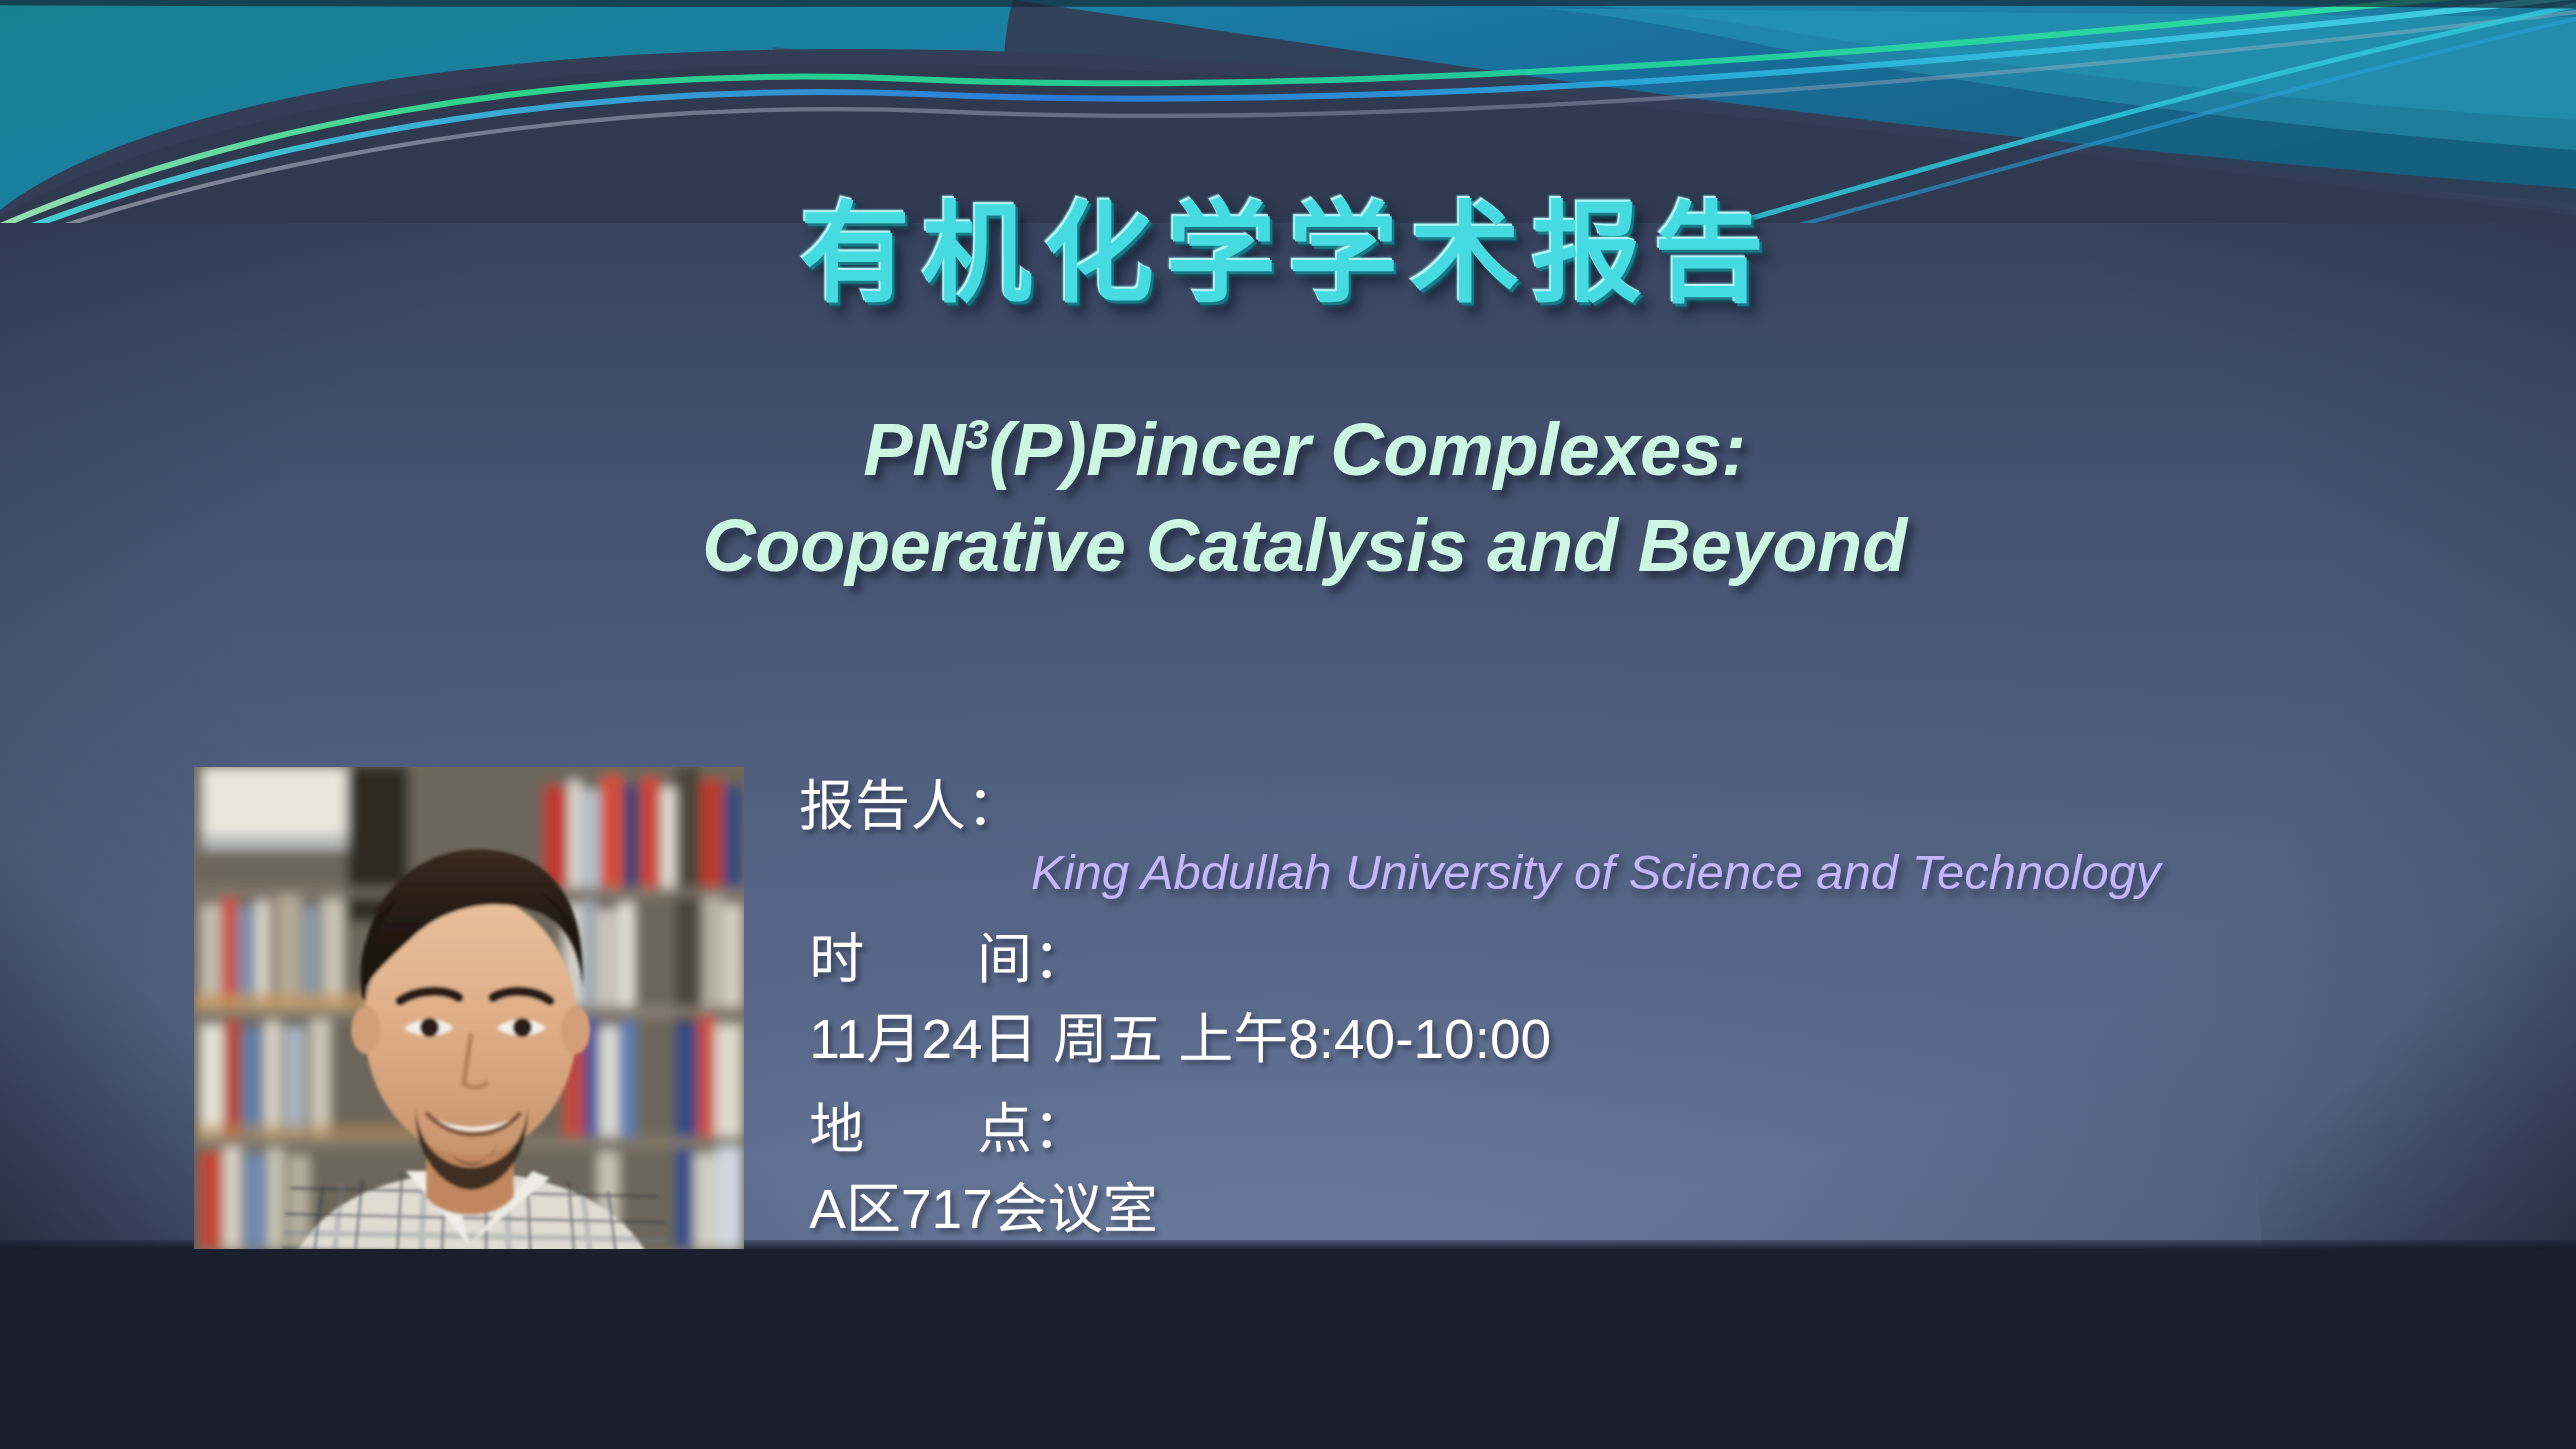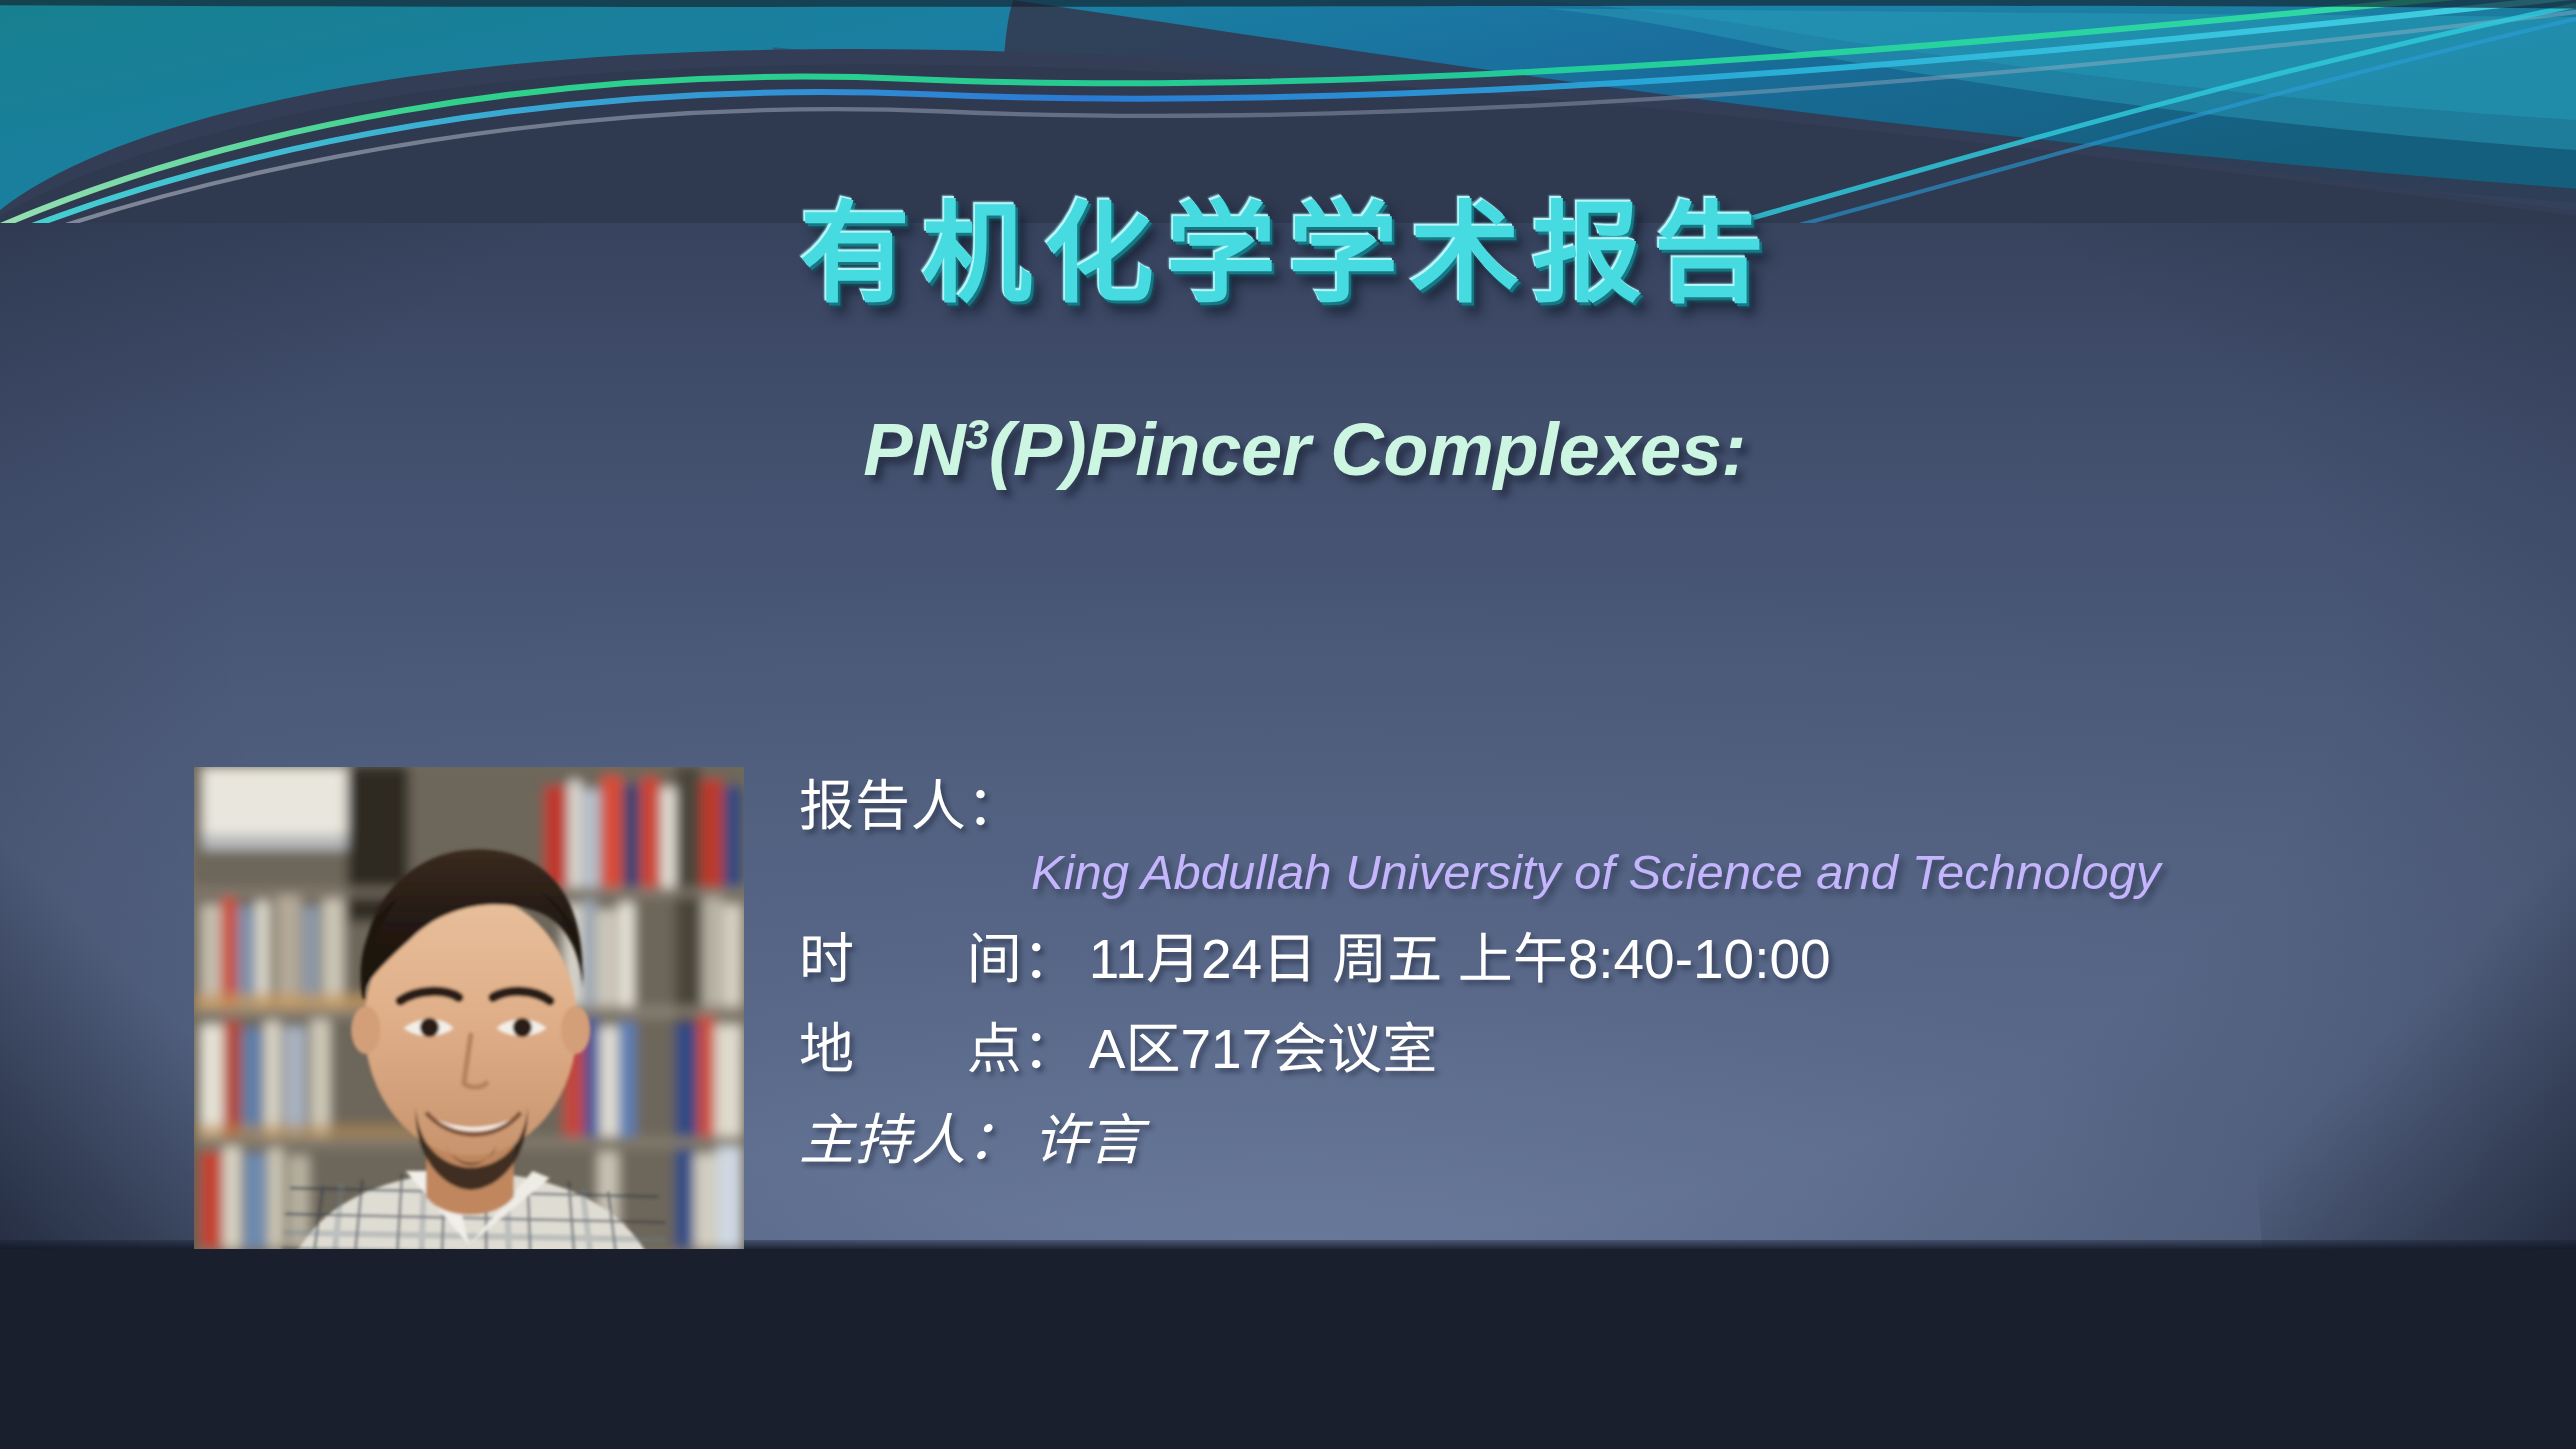--- a/index.html
+++ b/index.html
@@ -137,20 +137,21 @@
   .info {
     position: absolute;
     left: 799px;
     top: 761px;
     width: 1735px;
   }
   .info-row {
     display: flex;
     align-items: baseline;
     white-space: nowrap;
+    flex-direction: column;
   }
   .info-label {
     font-size: 55px;
     color: #ffffff;
     letter-spacing: 0.9px;
     flex: 0 0 auto;
     text-shadow: 3.4px 4.3px 5.2px rgba(16,22,38,0.45);
   }
   .info-value {
     font-size: 55px;
@@ -240,20 +241,21 @@
       <path d="M0,0 L3000,0 L3000,10 C2200,2 1200,12 0,6 Z" fill="#14202c" opacity="0.65"></path>
     </svg>
   </div>
 
   <div class="heading-wrap">
     <div class="heading">有机化学学术报告</div>
   </div>
 
   <div class="title-wrap">
     <div class="title-line"><span>PN</span><sup>3</sup><span>(P)Pincer Complexes:</span></div>
+    <div class="title-line">Cooperative Catalysis and Beyond</div>
   </div>
 
   <div class="photo">
     <svg viewBox="0 0 640 640" xmlns="http://www.w3.org/2000/svg">
       <defs>
         <linearGradient id="shelfBg" x1="0" y1="0" x2="0" y2="1">
           <stop offset="0" stop-color="#6f6a5c"></stop>
           <stop offset="0.25" stop-color="#7a7264"></stop>
           <stop offset="0.6" stop-color="#6a6356"></stop>
           <stop offset="1" stop-color="#5b5449"></stop>

